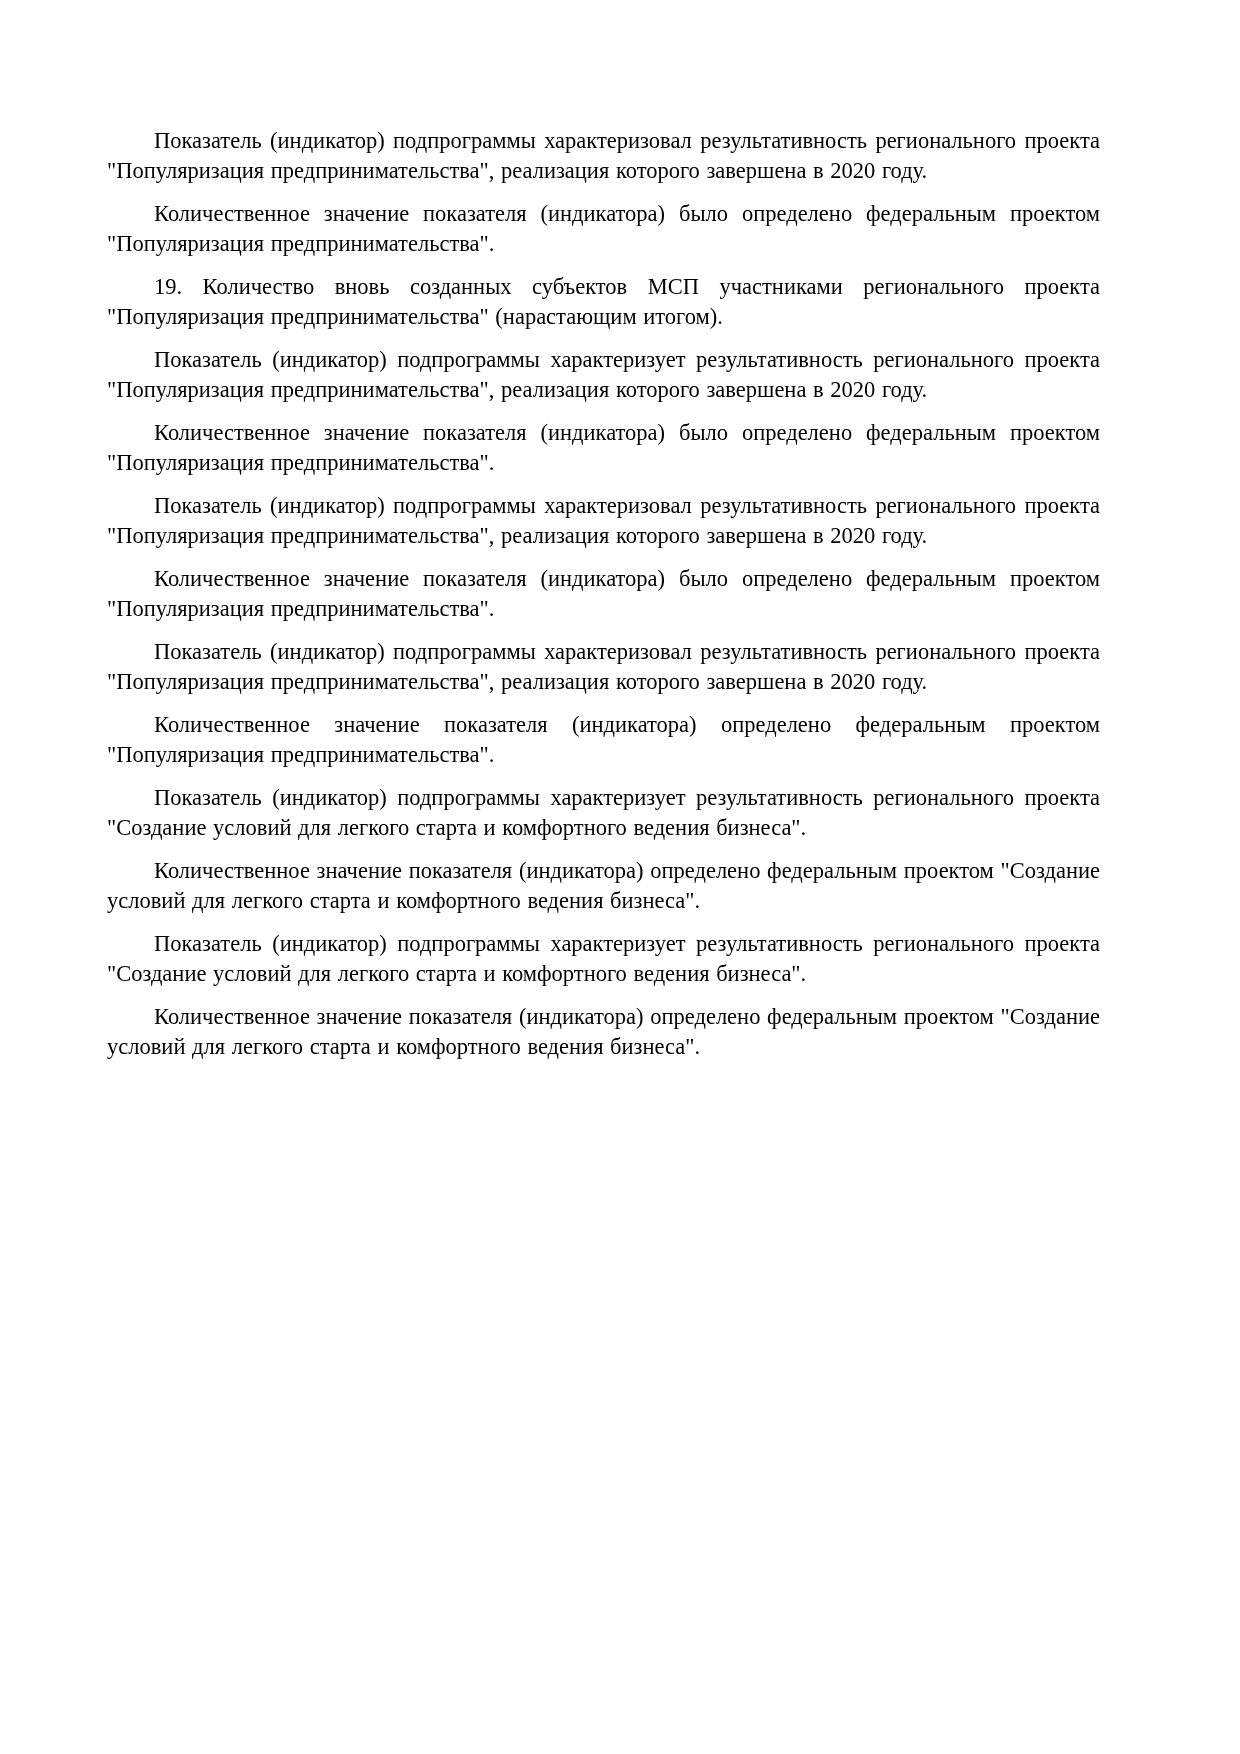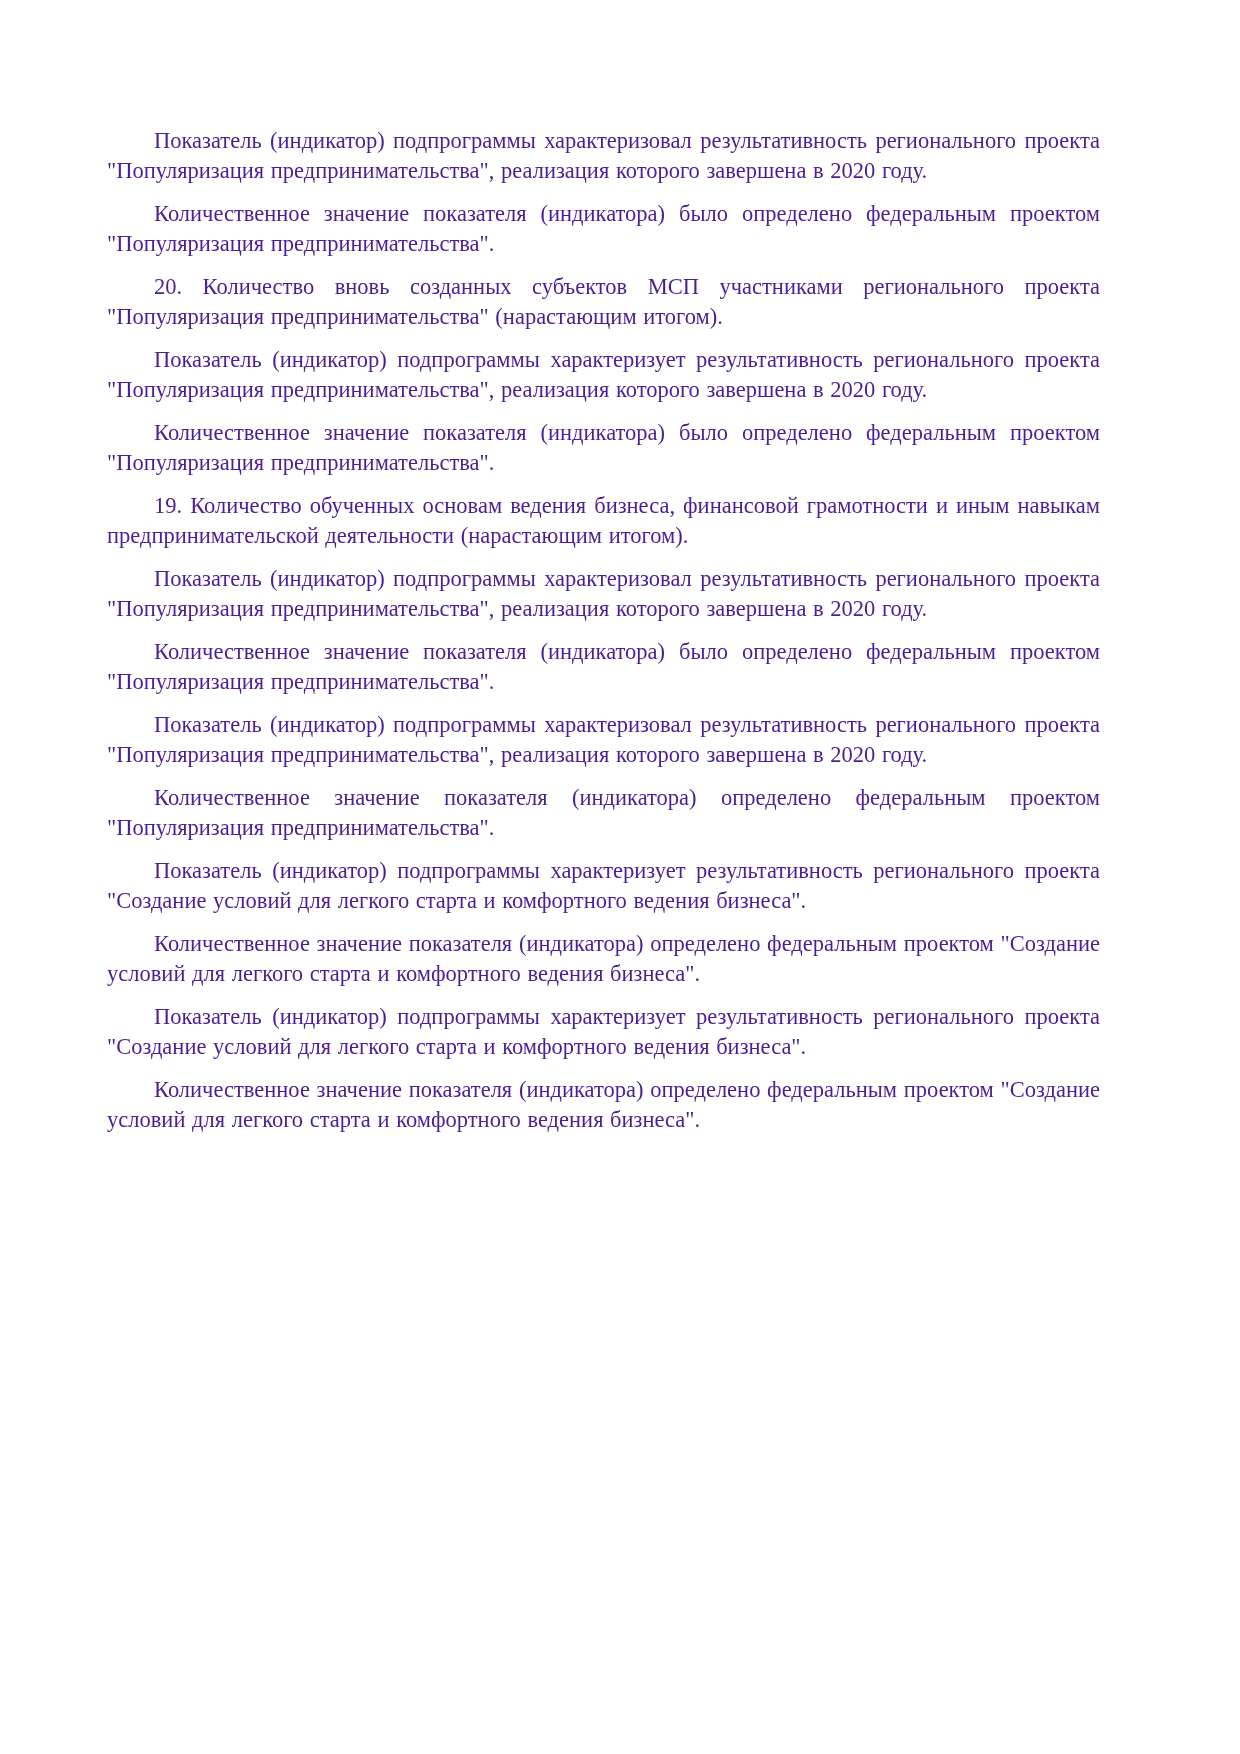--- a/index.html
+++ b/index.html
@@ -11,43 +11,42 @@
     position: relative;
     width: 1240px;
     height: 1754px;
     margin: 0 auto;
     background: #ffffff;
     box-sizing: border-box;
     padding: 126px 140px 0 107px;
     font-family: "Liberation Serif", "DejaVu Serif", serif;
     font-size: 22.5px;
     line-height: 30px;
-    color: #4c1d95;
+    color: #000000;
     overflow: hidden;
   }
   .page p {
     margin: 0 0 13px 0;
     text-align: justify;
     text-indent: 47px;
     word-spacing: 1px;
   }
   .page p.justify-last-line {
     text-align-last: justify;
   }
 </style>
 </head>
 <body>
 
 <div class="page">
   <p>Показатель (индикатор) подпрограммы характеризовал результативность регионального проекта "Популяризация предпринимательства", реализация которого завершена в 2020 году.</p>
   <p>Количественное значение показателя (индикатора) было определено федеральным проектом "Популяризация предпринимательства".</p>
-  <p>20. Количество вновь созданных субъектов МСП участниками регионального проекта "Популяризация предпринимательства" (нарастающим итогом).</p>
+  <p>19. Количество вновь созданных субъектов МСП участниками регионального проекта "Популяризация предпринимательства" (нарастающим итогом).</p>
   <p>Показатель (индикатор) подпрограммы характеризует результативность регионального проекта "Популяризация предпринимательства", реализация которого завершена в 2020 году.</p>
   <p>Количественное значение показателя (индикатора) было определено федеральным проектом "Популяризация предпринимательства".</p>
-  <p>19. Количество обученных основам ведения бизнеса, финансовой грамотности и иным навыкам предпринимательской деятельности (нарастающим итогом).</p>
   <p>Показатель (индикатор) подпрограммы характеризовал результативность регионального проекта "Популяризация предпринимательства", реализация которого завершена в 2020 году.</p>
   <p>Количественное значение показателя (индикатора) было определено федеральным проектом "Популяризация предпринимательства".</p>
   <p>Показатель (индикатор) подпрограммы характеризовал результативность регионального проекта "Популяризация предпринимательства", реализация которого завершена в 2020 году.</p>
   <p>Количественное значение показателя (индикатора) определено федеральным проектом "Популяризация предпринимательства".</p>
   <p>Показатель (индикатор) подпрограммы характеризует результативность регионального проекта "Создание условий для легкого старта и комфортного ведения бизнеса".</p>
   <p>Количественное значение показателя (индикатора) определено федеральным проектом "Создание условий для легкого старта и комфортного ведения бизнеса".</p>
   <p>Показатель (индикатор) подпрограммы характеризует результативность регионального проекта "Создание условий для легкого старта и комфортного ведения бизнеса".</p>
   <p>Количественное значение показателя (индикатора) определено федеральным проектом "Создание условий для легкого старта и комфортного ведения бизнеса".</p>
 </div>
 

